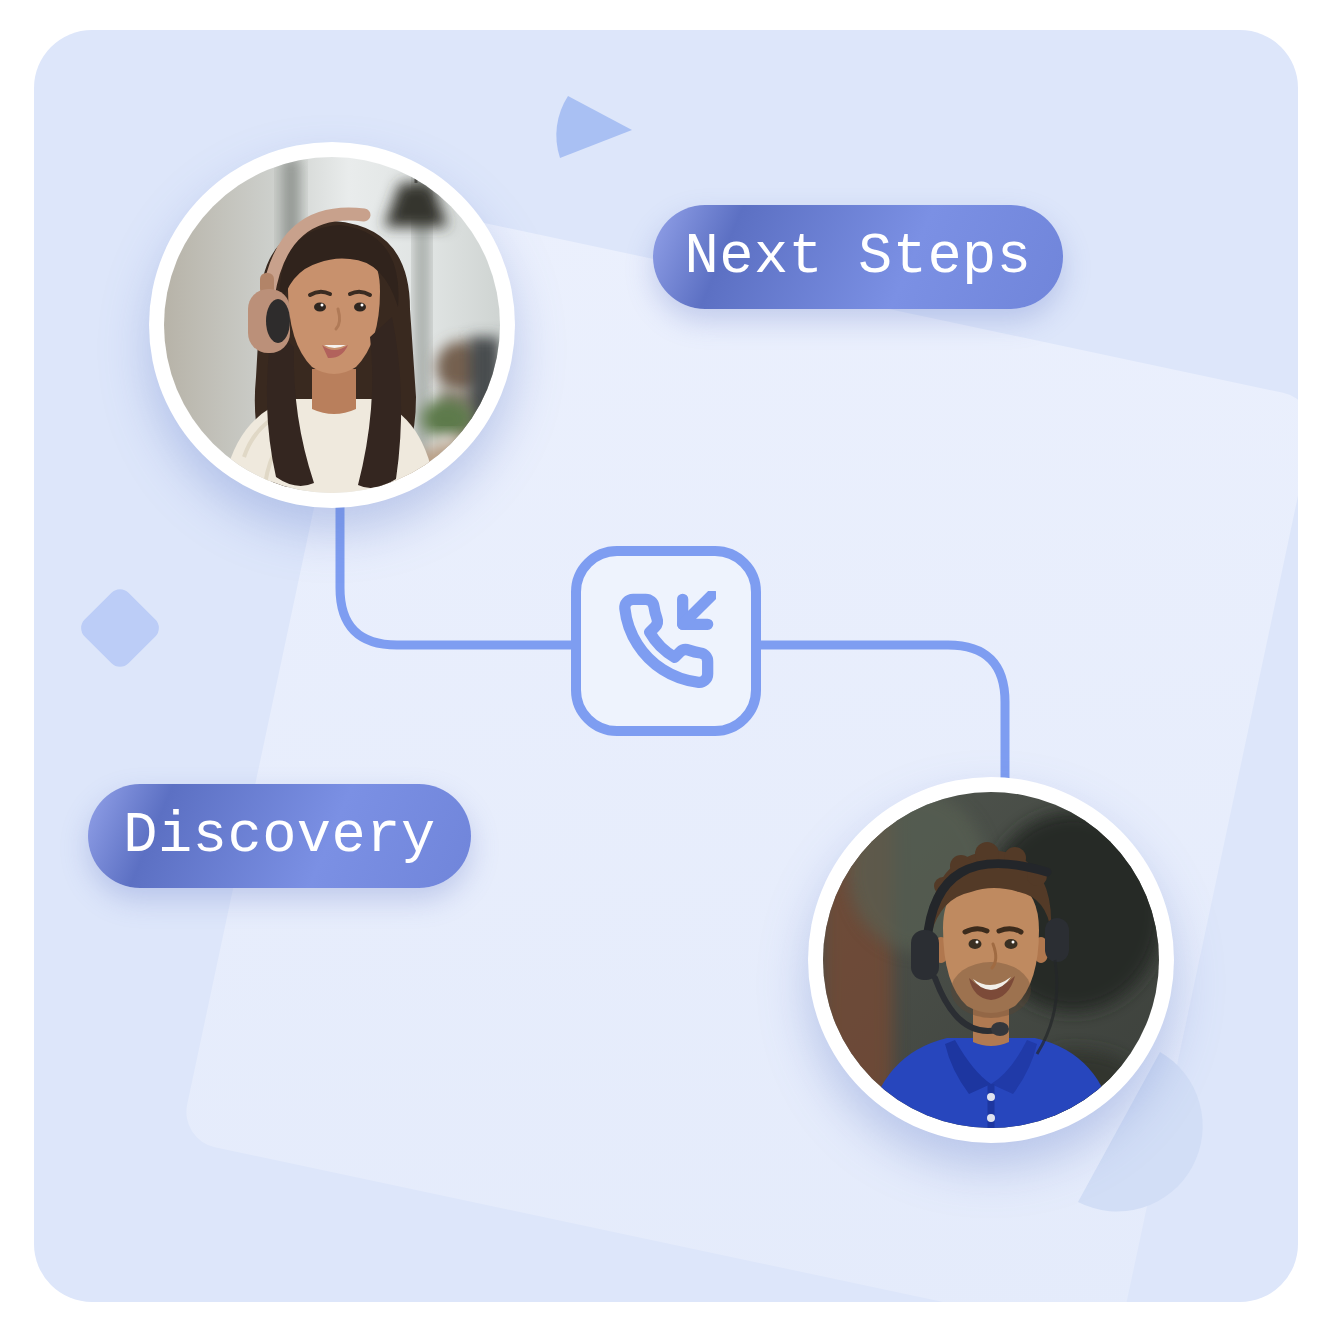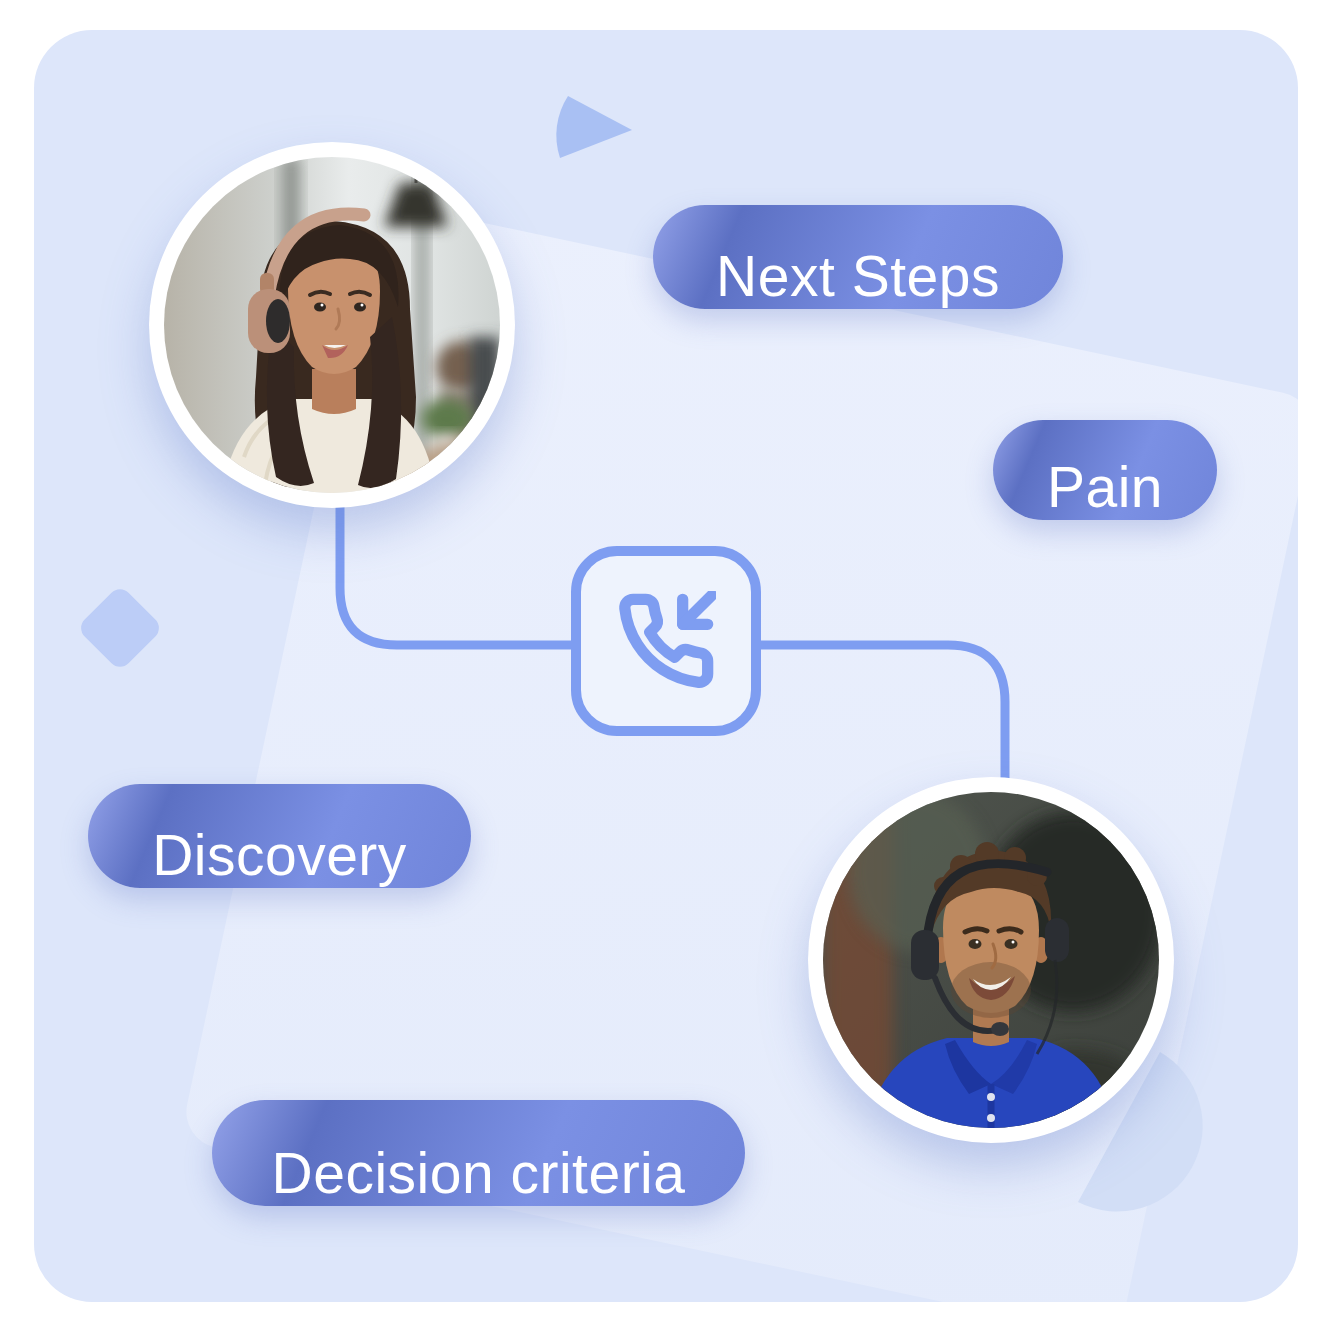--- a/index.html
+++ b/index.html
@@ -21,25 +21,26 @@
   .diamond{
     position:absolute;left:89px;top:597px;width:62px;height:62px;
     background:#bccdf7;border-radius:12px;transform:rotate(45deg);
   }
   .icon-badge{
     position:absolute;left:571px;top:546px;width:190px;height:190px;
     box-sizing:border-box;border:10px solid #7e9df1;border-radius:46px;
     background:#eef3fd;display:flex;align-items:center;justify-content:center;
   }
   .pill{
-    position:absolute;display:flex;align-items:flex-end;justify-content:center;
+    position:absolute;display:flex;align-items:center;justify-content:center;
     border-radius:999px;color:#ffffff;font-size:57px;font-weight:500;
     letter-spacing:.5px;white-space:nowrap;
     background:linear-gradient(113deg,#93a2e9 0%,#5c70c3 20%,#7b90e4 62%,#7085da 100%);
     box-shadow:0 12px 28px rgba(91,111,194,.28);
+    font-family:Liberation Mono, monospace;
   }
   .pill-next{left:653px;top:205px;width:410px;height:104px;}
   .pill-pain{left:993px;top:420px;width:224px;height:100px;}
   .pill-discovery{left:88px;top:784px;width:383px;height:104px;}
   .pill-decision{left:212px;top:1100px;width:533px;height:106px;}
   .avatar{
     position:absolute;width:366px;height:366px;box-sizing:border-box;
     background:#ffffff;border-radius:50%;padding:15px;
     box-shadow:0 24px 48px rgba(100,125,200,.35);
   }
@@ -74,28 +75,22 @@
     <svg width="100" height="100" viewBox="0 0 24 24" fill="none" stroke="#7e9df1" stroke-width="2.7" stroke-linecap="round" stroke-linejoin="round" aria-hidden="true">
       <polyline points="16 2 16 8 22 8"></polyline>
       <line x1="23" y1="1" x2="16" y2="8"></line>
       <path d="M22 16.92v3a2 2 0 0 1-2.18 2 19.79 19.79 0 0 1-8.63-3.07 19.5 19.5 0 0 1-6-6 19.79 19.79 0 0 1-3.07-8.67A2 2 0 0 1 4.11 2h3a2 2 0 0 1 2 1.72 12.84 12.84 0 0 0 .7 2.81 2 2 0 0 1-.45 2.11L8.09 9.91a16 16 0 0 0 6 6l1.27-1.27a2 2 0 0 1 2.11-.45 12.84 12.84 0 0 0 2.81.7A2 2 0 0 1 22 16.92z"></path>
     </svg>
   </div>
 
   <div class="pill pill-next">
     <span>Next Steps</span>
   </div>
-  <div class="pill pill-pain">
-    <span>Pain</span>
-  </div>
   <div class="pill pill-discovery">
     <span>Discovery</span>
-  </div>
-  <div class="pill pill-decision">
-    <span>Decision criteria</span>
   </div>
 
   <div class="avatar avatar-woman">
     <div class="photo">
       <svg viewBox="0 0 336 336" width="336" height="336" aria-hidden="true">
         <defs>
           <filter id="wb" x="-40%" y="-40%" width="180%" height="180%">
               <feGaussianBlur stdDeviation="7"></feGaussianBlur>
             </filter>
           <linearGradient id="wbg" x1="0" y1="0" x2="1" y2="0">

